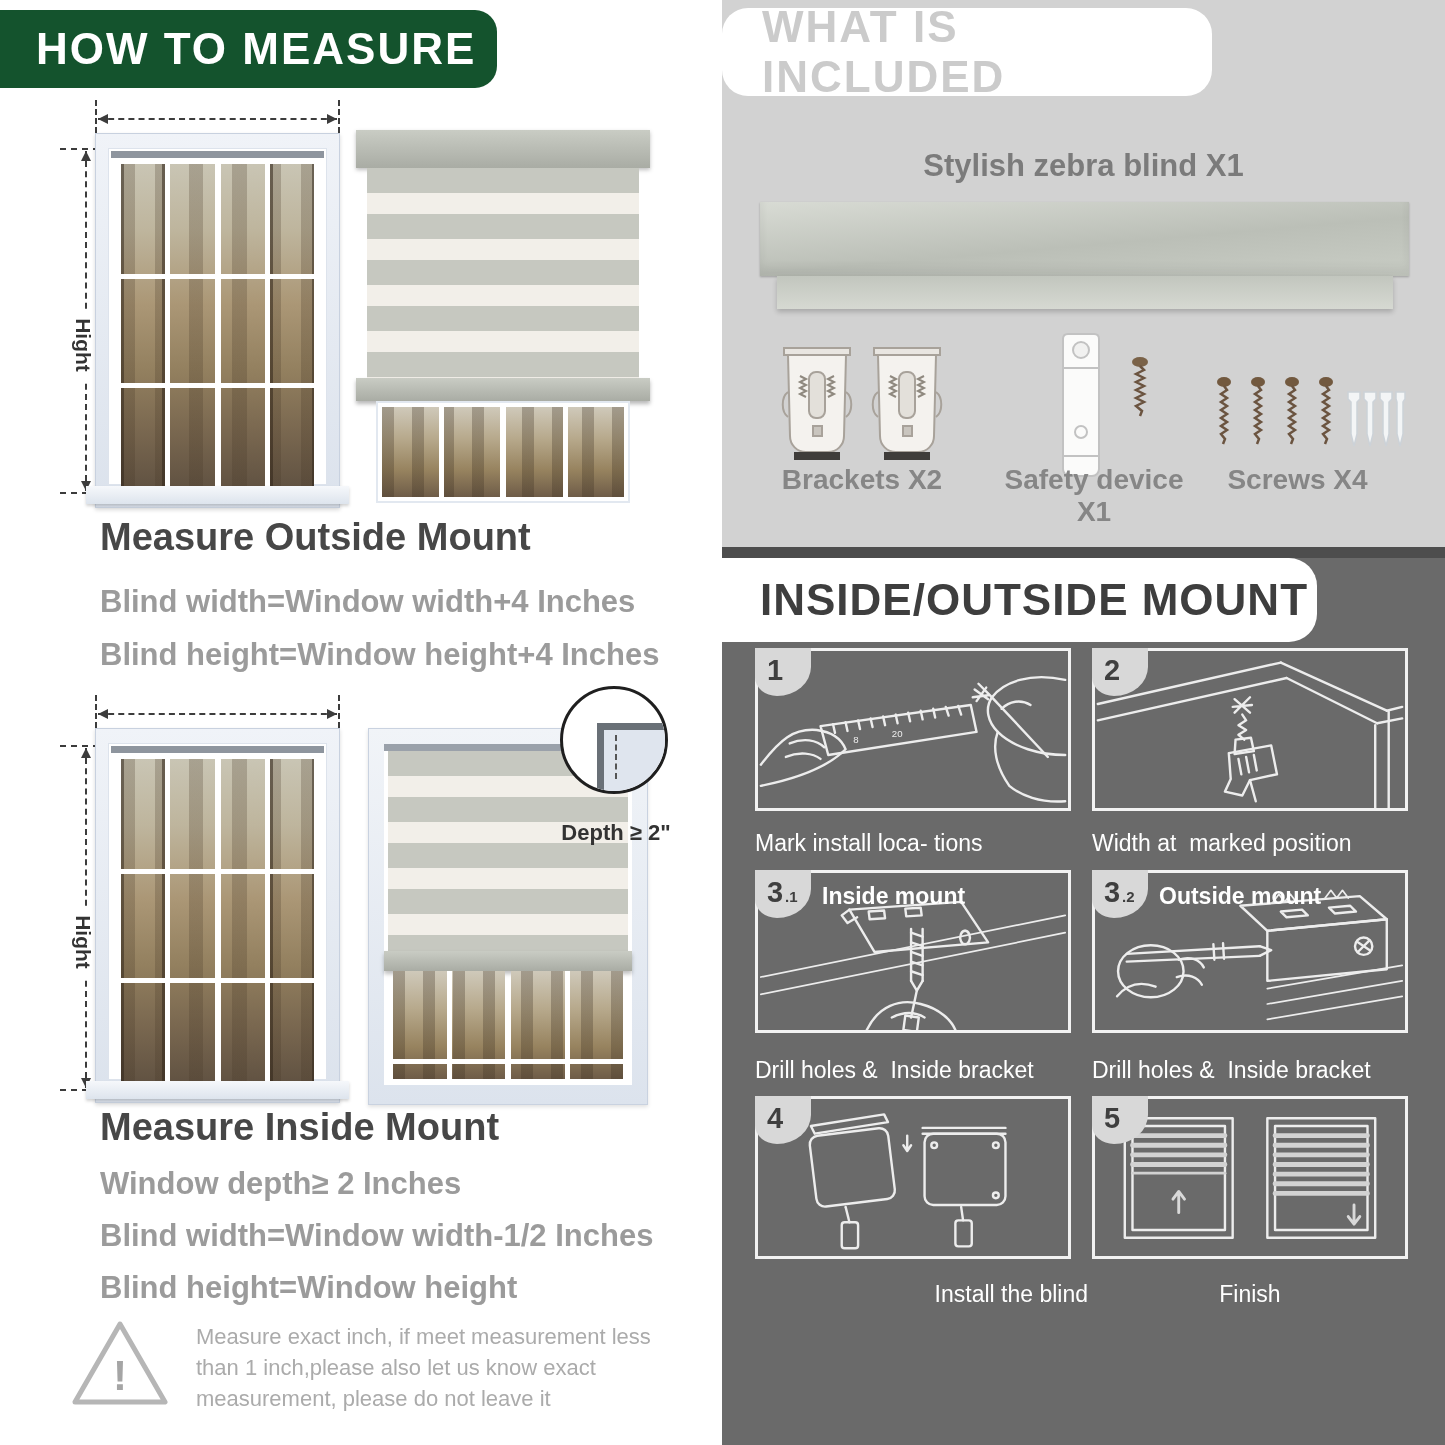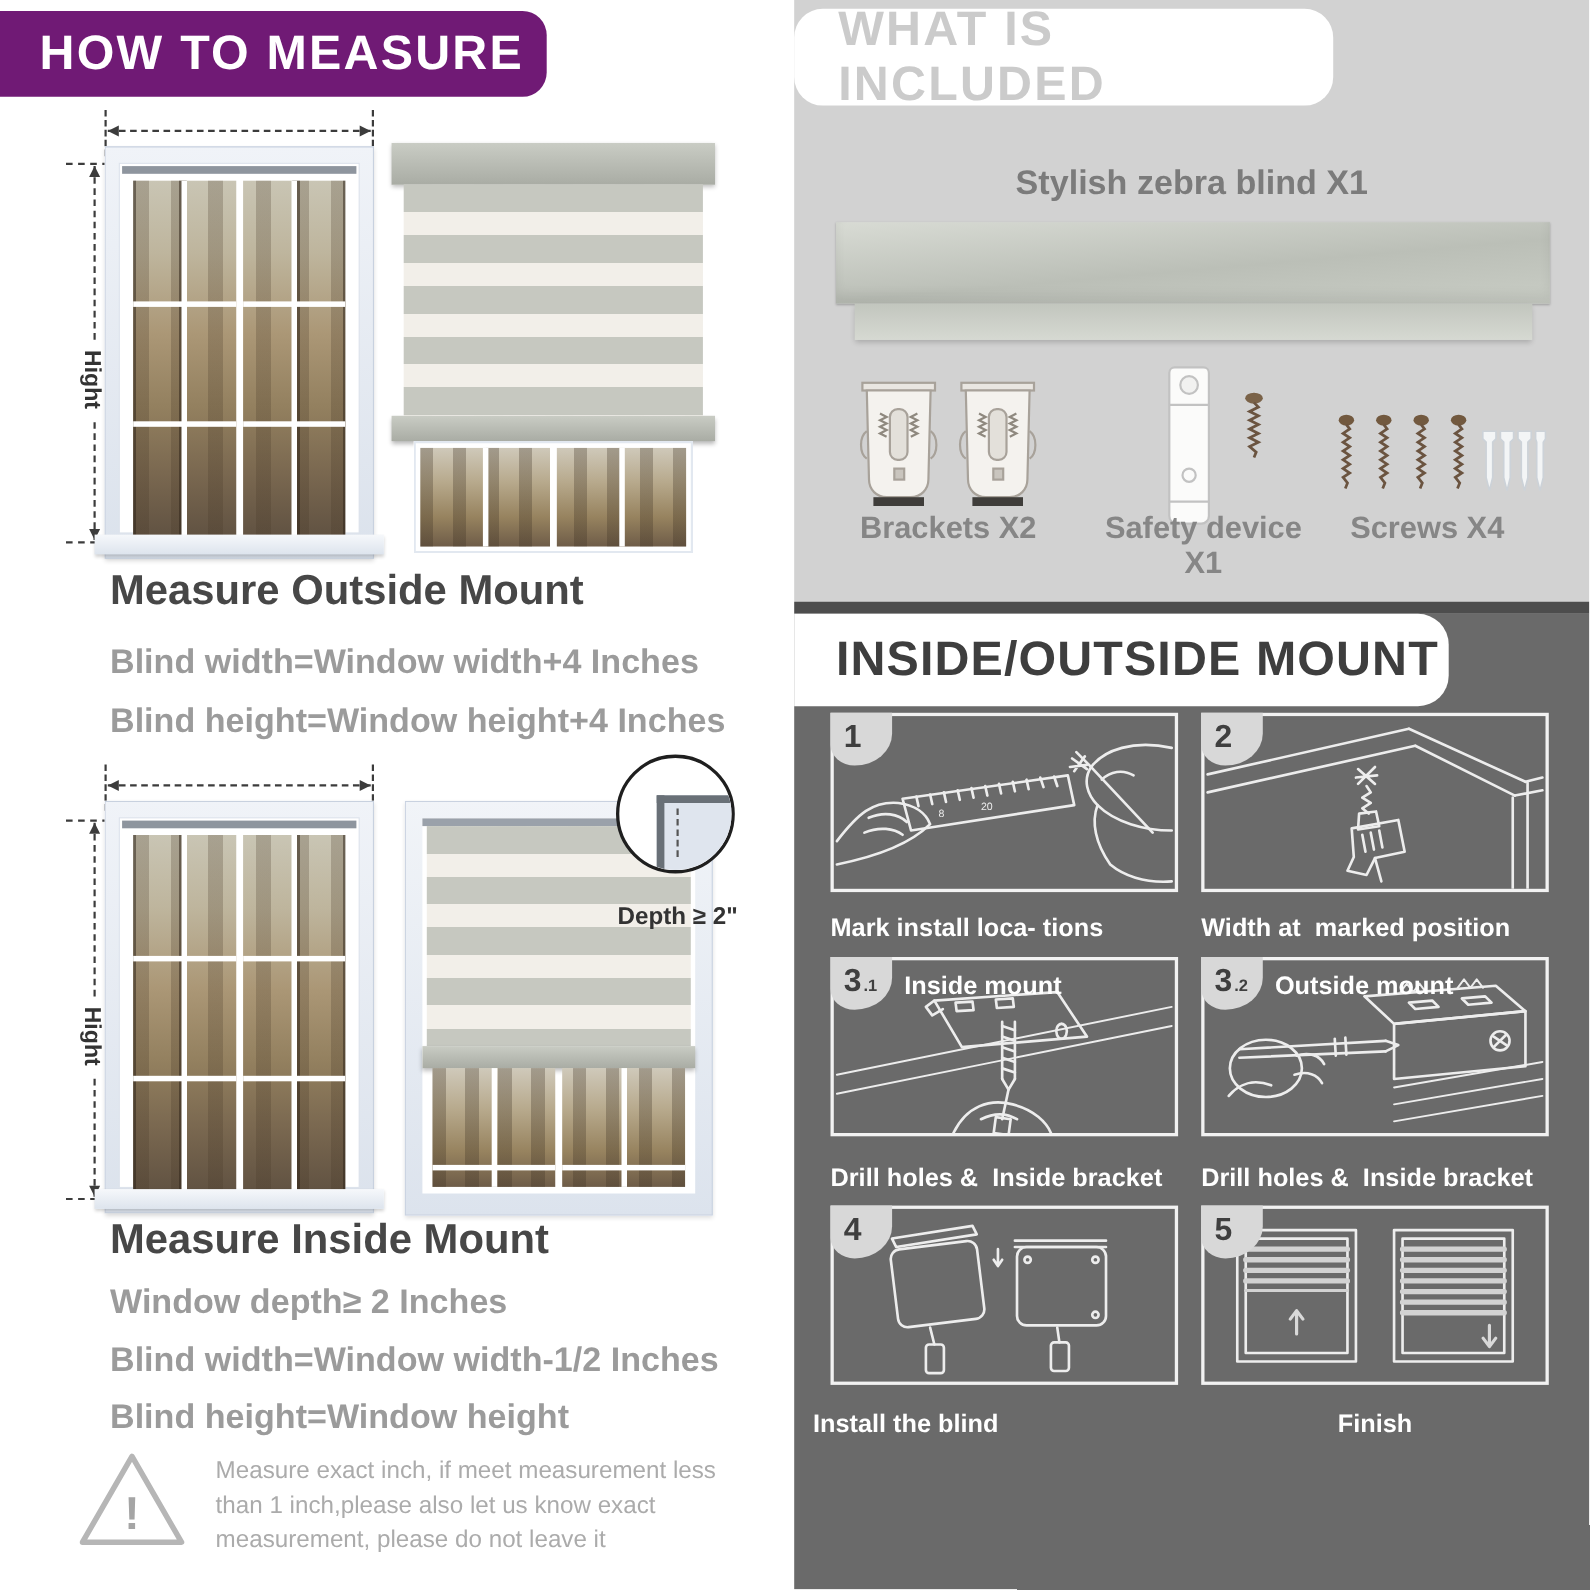--- a/index.html
+++ b/index.html
@@ -1,21 +1,21 @@
 <!DOCTYPE html>
 <html><head>
 <meta charset="utf-8">
 <style>
   html,body{margin:0;padding:0;background:#fff;}
   .canvas{position:relative;width:1445px;height:1445px;background:#ffffff;overflow:hidden;
           font-family:"Liberation Sans",sans-serif;}
   .abs{position:absolute;}
 
   
-  .pill-left{left:0;top:10px;width:497px;height:78px;background:#701a75;border-radius:0 22px 22px 0;
+  .pill-left{left:0;top:10px;width:497px;height:78px;background:#14532d;border-radius:0 22px 22px 0;
              display:flex;align-items:center;padding-left:36px;box-sizing:border-box;}
   .pill-left span{color:#ffffff;font-size:44px;font-weight:bold;letter-spacing:2px;}
   .t-title{font-size:38px;font-weight:bold;color:#474747;}
   .t-line{font-size:31px;font-weight:bold;color:#9b9b9b;}
   .t-dim{font-size:21px;font-weight:bold;color:#333333;line-height:1;margin-top:24px;}
   .t-warn{font-size:22px;color:#ababab;line-height:1.4;}
 
   
   .dash-h{border-top:2px dashed #3c3c3c;height:0;}
   .dash-v{border-left:2px dashed #3c3c3c;width:0;}
@@ -87,21 +87,21 @@
   .mount{position:absolute;left:0;top:558px;width:723px;height:887px;background:#6a6a6a;}
   .mnt-pill{position:absolute;left:0;top:0;width:595px;height:84px;background:#ffffff;border-radius:0 28px 28px 0;
             display:flex;align-items:center;padding-left:38px;box-sizing:border-box;}
   .mnt-pill span{font-size:44px;font-weight:bold;color:#3e3e3e;letter-spacing:1px;}
   .panel{position:absolute;width:316px;height:163px;border:3px solid #f2f2f2;box-sizing:border-box;}
   .badge{position:absolute;left:-3px;top:-3px;width:56px;height:48px;background:#d8d8d8;
          border-radius:0 0 85% 55%;color:#3f3f3f;font-weight:bold;}
   .badge .n{position:absolute;left:12px;top:6px;font-size:29px;}
   .badge .s{position:absolute;left:30px;top:18px;font-size:15px;}
   .ptitle{position:absolute;left:64px;top:10px;color:#ffffff;font-weight:bold;font-size:23px;}
-  .cap{position:absolute;color:#ffffff;font-weight:bold;font-size:23px;white-space:pre-wrap;}
+  .cap{position:absolute;color:#ffffff;font-weight:normal;font-size:23px;white-space:pre-wrap;}
   .part{position:absolute;left:0;top:0;width:100%;height:100%;}
 </style>
 </head>
 <body>
 
 <div class="canvas">
 
   <div class="abs pill-left">
     <span>HOW TO MEASURE</span>
   </div>
@@ -442,21 +442,21 @@
               <circle cx="244" cy="100" r="3"></circle>
             <path d="M208,112 l2,14"></path>
             <rect x="202" y="126" width="17" height="27" rx="3"></rect>
           </g>
         </svg>
         <div class="badge">
           <span class="n">4</span>
           <span class="s"></span>
         </div>
       </div>
-      <div class="cap" style="left:17px;top:723px;width:316px;">Install the blind</div>
+      <div class="cap" style="left:50px;top:723px;width:316px;text-align:right;">Install the blind</div>
 
       <div class="panel" style="left:370px;top:538px;">
         <svg class="part" viewBox="0 0 316 163">
           <g stroke="#ededed" stroke-width="2.5" fill="none" stroke-linecap="round" stroke-linejoin="round">
             <rect x="28" y="20" width="112" height="124"></rect>
             <rect x="36" y="28" width="96" height="108"></rect>
             <path d="M36,38 h96 M36,48 h96 M36,58 h96 M36,68 h96" stroke="#d2d2d2" stroke-width="5"></path>
             <path d="M36,77 h96" stroke="#d2d2d2" stroke-width="3"></path>
             <path d="M84,118 l0,-20 M78,104 l6,-8 l6,8" stroke-width="3" stroke="#d9d9d9"></path>
             <rect x="176" y="20" width="112" height="124"></rect>

